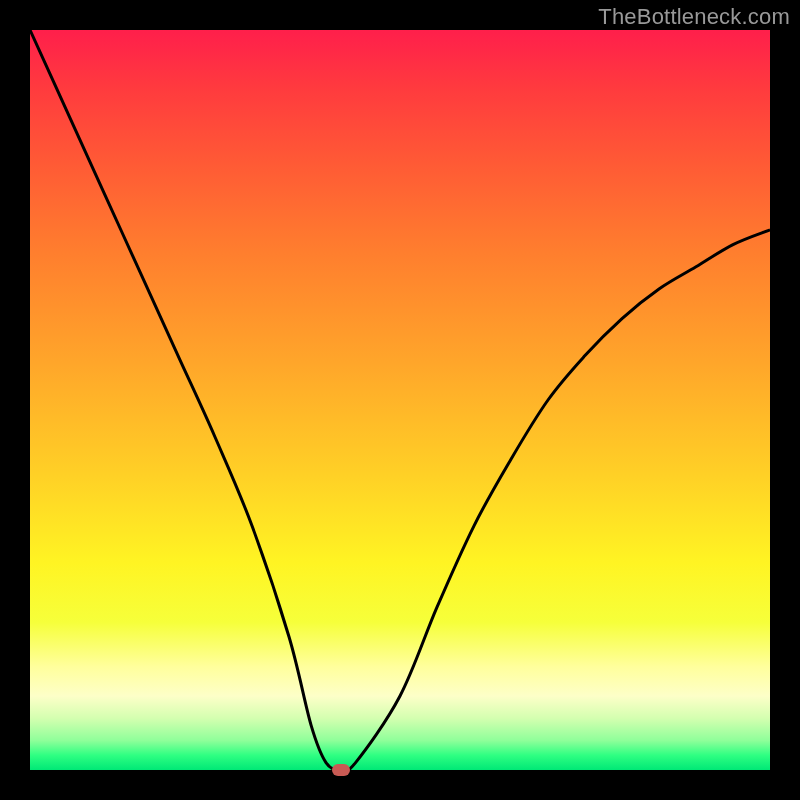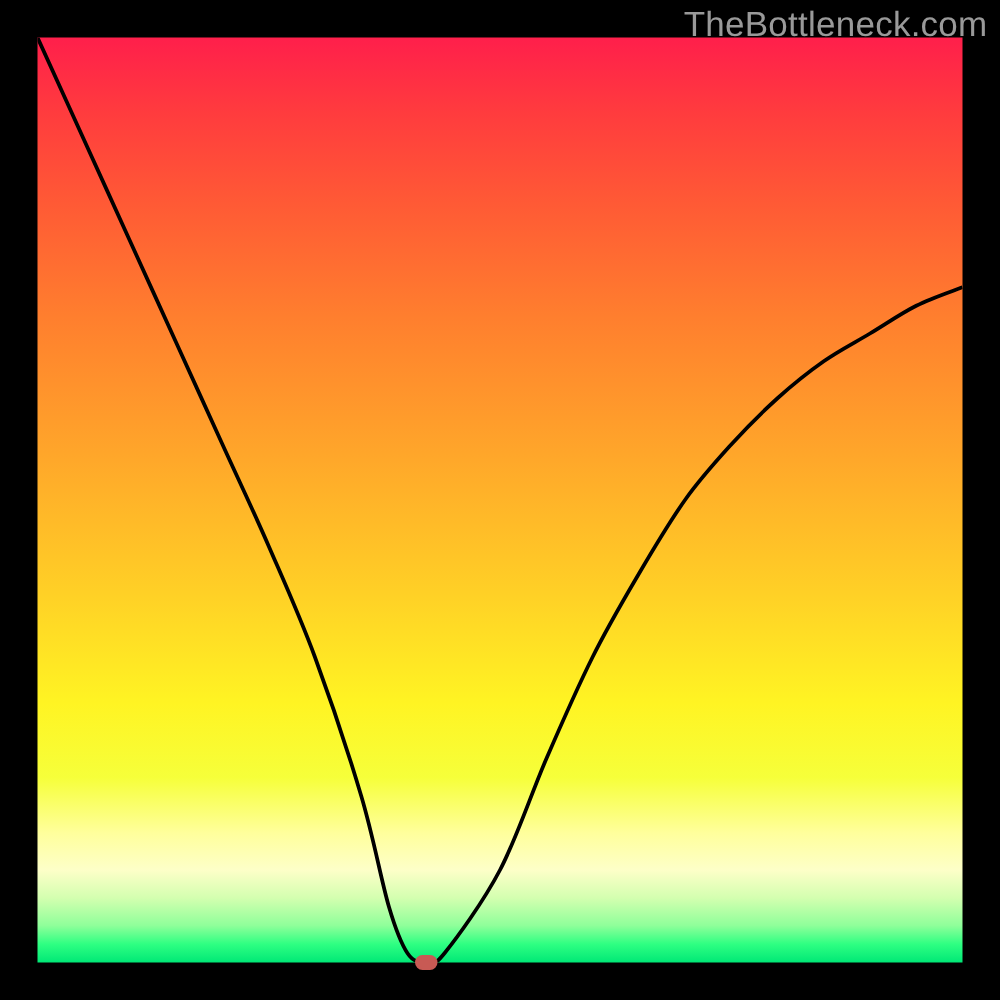--- a/index.html
+++ b/index.html
@@ -17,21 +17,21 @@
     left: 0;
     width: 800px;
     height: 800px;
     background: #000;
   }
   .watermark {
     position: absolute;
     top: 4px;
     right: 10px;
     color: #999;
-    font-size: 28px;
+    font-size: 22px;
     font-weight: 500;
     letter-spacing: 0.2px;
     z-index: 20;
     text-align: right;
   }
   .plot {
     position: absolute;
     top: 30px;
     left: 30px;
     width: 740px;

